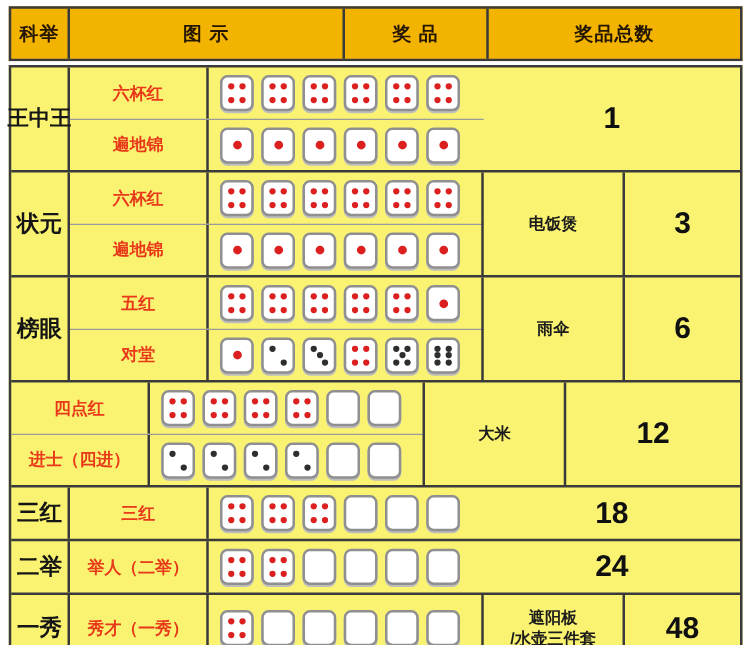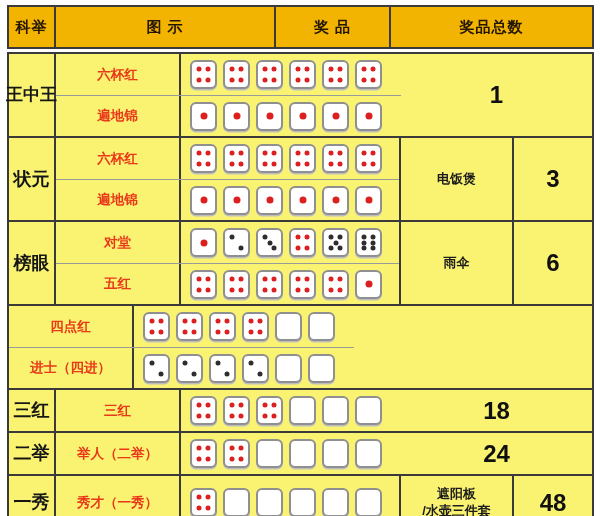--- a/index.html
+++ b/index.html
@@ -29,21 +29,21 @@
                font-weight:bold; font-size:18px; color:var(--rank-text,#151515);
                text-align:center; line-height:1.15; }
   .rank-cell.vertical { font-size:17px; }
   .rank-cell.vertical span { display:block; }
 
   .mid { display:flex; flex-direction:column; }
   .subrow { display:flex; min-height:41px; }
   .subrow + .subrow { border-top:1.5px solid var(--subdivider,#9a9a9a); }
   .group:last-child .subrow { min-height:53px; }
 
-  .name-cell { width:125px; display:flex; align-items:center; justify-content:center;
+  .name-cell { width:111px; display:flex; align-items:center; justify-content:center;
                border-right:2px solid var(--border,#3a3a3a);
                font-weight:bold; font-size:13.5px; color:var(--name-text,#e8391a); }
   .dice-cell { width:220px; display:flex; align-items:center; gap:6px; padding-left:9px; }
 
   .die { position:relative; width:27px; height:29px; background:var(--die-bg,#ffffff);
          border:2px solid var(--die-border,#8f8f8f); border-radius:6px;
          box-shadow:0 1.5px 0 #bdbdbd; flex:0 0 auto; }
   .pip { position:absolute; width:5px; height:5px; border-radius:50%;
          transform:translate(-50%,-50%); }
   .pip.red { background:var(--pip-red,#dc1f1f); }
@@ -212,20 +212,58 @@
             </div>
           </div>
         </div>
         <div class="prize-cell">电饭煲</div>
         <div class="count-cell">3</div>
       </div>
       <div class="group">
         <div class="rank-cell">榜眼</div>
         <div class="mid">
           <div class="subrow">
+            <div class="name-cell">五红</div>
+            <div class="dice-cell">
+              <div class="die">
+                <div class="pip red" style="left: 30%; top: 28%;"></div>
+                <div class="pip red" style="left: 70%; top: 28%;"></div>
+                <div class="pip red" style="left: 30%; top: 72%;"></div>
+                <div class="pip red" style="left: 70%; top: 72%;"></div>
+              </div>
+              <div class="die">
+                <div class="pip red" style="left: 30%; top: 28%;"></div>
+                <div class="pip red" style="left: 70%; top: 28%;"></div>
+                <div class="pip red" style="left: 30%; top: 72%;"></div>
+                <div class="pip red" style="left: 70%; top: 72%;"></div>
+              </div>
+              <div class="die">
+                <div class="pip red" style="left: 30%; top: 28%;"></div>
+                <div class="pip red" style="left: 70%; top: 28%;"></div>
+                <div class="pip red" style="left: 30%; top: 72%;"></div>
+                <div class="pip red" style="left: 70%; top: 72%;"></div>
+              </div>
+              <div class="die">
+                <div class="pip red" style="left: 30%; top: 28%;"></div>
+                <div class="pip red" style="left: 70%; top: 28%;"></div>
+                <div class="pip red" style="left: 30%; top: 72%;"></div>
+                <div class="pip red" style="left: 70%; top: 72%;"></div>
+              </div>
+              <div class="die">
+                <div class="pip red" style="left: 30%; top: 28%;"></div>
+                <div class="pip red" style="left: 70%; top: 28%;"></div>
+                <div class="pip red" style="left: 30%; top: 72%;"></div>
+                <div class="pip red" style="left: 70%; top: 72%;"></div>
+              </div>
+              <div class="die">
+                <div class="pip red big" style="left: 50%; top: 50%;"></div>
+              </div>
+            </div>
+          </div>
+          <div class="subrow">
             <div class="name-cell">对堂</div>
             <div class="dice-cell">
               <div class="die">
                 <div class="pip red big" style="left: 50%; top: 50%;"></div>
               </div>
               <div class="die">
                 <div class="pip black" style="left: 30%; top: 28%;"></div>
                 <div class="pip black" style="left: 70%; top: 72%;"></div>
               </div>
               <div class="die">
@@ -249,58 +287,20 @@
               <div class="die">
                 <div class="pip black" style="left: 30%; top: 28%;"></div>
                 <div class="pip black" style="left: 70%; top: 28%;"></div>
                 <div class="pip black" style="left: 30%; top: 50%;"></div>
                 <div class="pip black" style="left: 70%; top: 50%;"></div>
                 <div class="pip black" style="left: 30%; top: 72%;"></div>
                 <div class="pip black" style="left: 70%; top: 72%;"></div>
               </div>
             </div>
           </div>
-          <div class="subrow">
-            <div class="name-cell">五红</div>
-            <div class="dice-cell">
-              <div class="die">
-                <div class="pip red" style="left: 30%; top: 28%;"></div>
-                <div class="pip red" style="left: 70%; top: 28%;"></div>
-                <div class="pip red" style="left: 30%; top: 72%;"></div>
-                <div class="pip red" style="left: 70%; top: 72%;"></div>
-              </div>
-              <div class="die">
-                <div class="pip red" style="left: 30%; top: 28%;"></div>
-                <div class="pip red" style="left: 70%; top: 28%;"></div>
-                <div class="pip red" style="left: 30%; top: 72%;"></div>
-                <div class="pip red" style="left: 70%; top: 72%;"></div>
-              </div>
-              <div class="die">
-                <div class="pip red" style="left: 30%; top: 28%;"></div>
-                <div class="pip red" style="left: 70%; top: 28%;"></div>
-                <div class="pip red" style="left: 30%; top: 72%;"></div>
-                <div class="pip red" style="left: 70%; top: 72%;"></div>
-              </div>
-              <div class="die">
-                <div class="pip red" style="left: 30%; top: 28%;"></div>
-                <div class="pip red" style="left: 70%; top: 28%;"></div>
-                <div class="pip red" style="left: 30%; top: 72%;"></div>
-                <div class="pip red" style="left: 70%; top: 72%;"></div>
-              </div>
-              <div class="die">
-                <div class="pip red" style="left: 30%; top: 28%;"></div>
-                <div class="pip red" style="left: 70%; top: 28%;"></div>
-                <div class="pip red" style="left: 30%; top: 72%;"></div>
-                <div class="pip red" style="left: 70%; top: 72%;"></div>
-              </div>
-              <div class="die">
-                <div class="pip red big" style="left: 50%; top: 50%;"></div>
-              </div>
-            </div>
-          </div>
         </div>
         <div class="prize-cell">雨伞</div>
         <div class="count-cell">6</div>
       </div>
       <div class="group">
         <div class="mid">
           <div class="subrow">
             <div class="name-cell">四点红</div>
             <div class="dice-cell">
               <div class="die">
@@ -348,20 +348,22 @@
               </div>
               <div class="die">
                 <div class="pip black" style="left: 30%; top: 28%;"></div>
                 <div class="pip black" style="left: 70%; top: 72%;"></div>
               </div>
               <div class="die"></div>
               <div class="die"></div>
             </div>
           </div>
         </div>
+        <div class="prize-cell">大米</div>
+        <div class="count-cell">12</div>
       </div>
       <div class="group">
         <div class="rank-cell">三红</div>
         <div class="mid">
           <div class="subrow">
             <div class="name-cell">三红</div>
             <div class="dice-cell">
               <div class="die">
                 <div class="pip red" style="left: 30%; top: 28%;"></div>
                 <div class="pip red" style="left: 70%; top: 28%;"></div>

